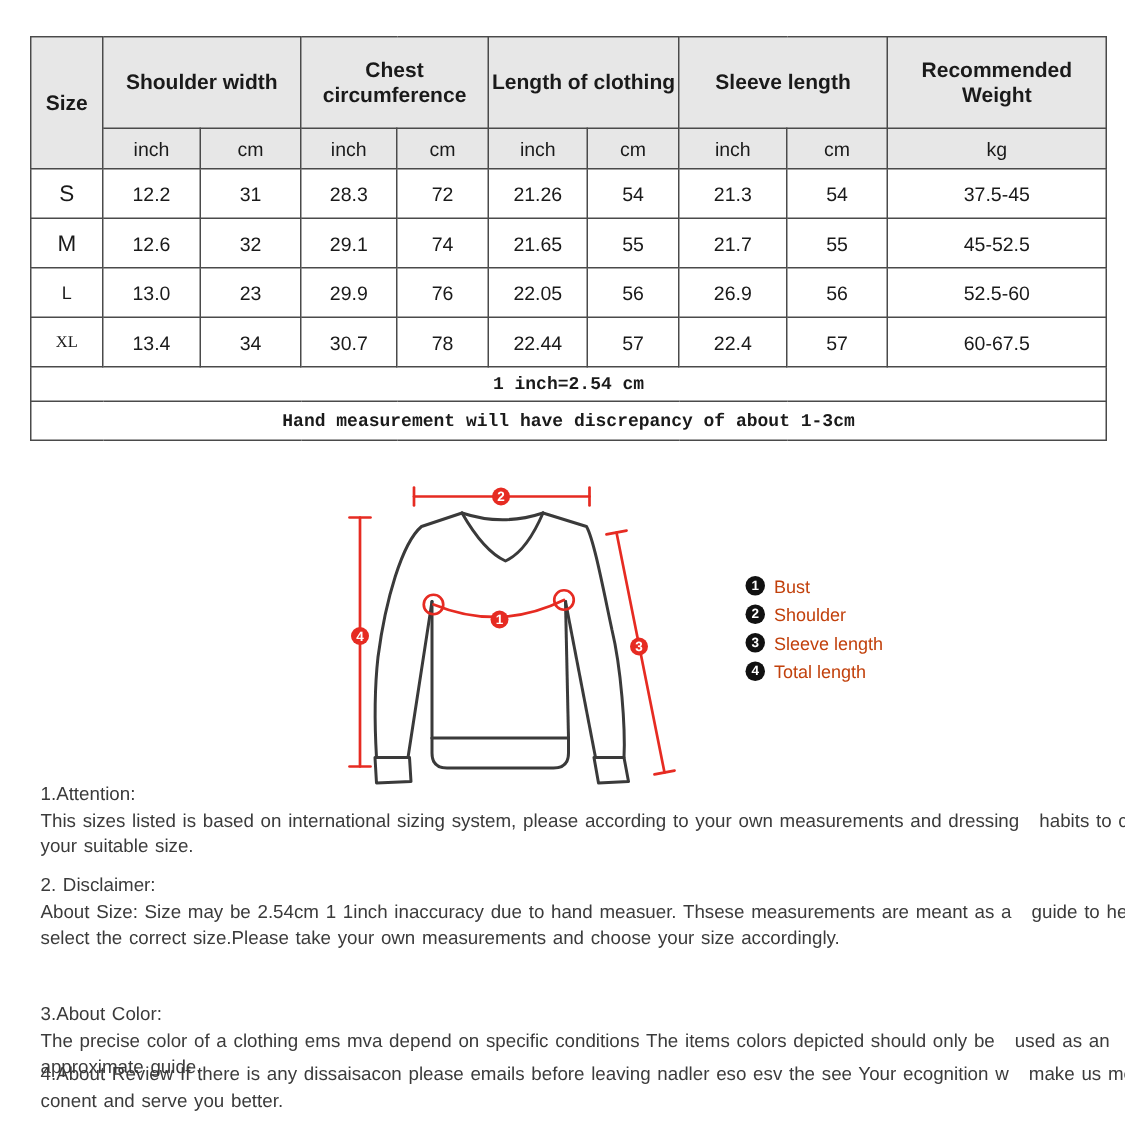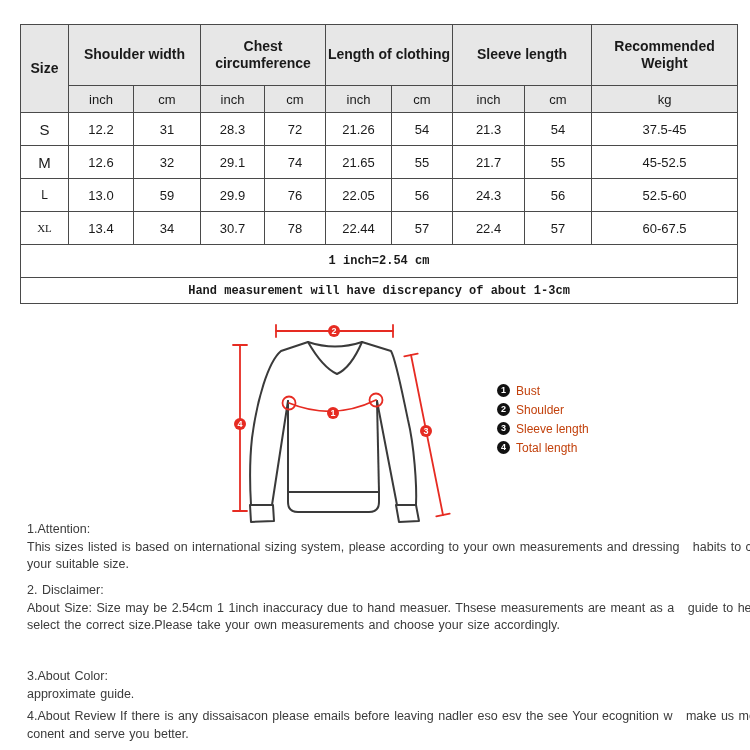--- a/index.html
+++ b/index.html
@@ -25,21 +25,21 @@
   .size-table thead tr.unit-row th{font-size:13px;font-weight:normal;}
   .size-table tbody tr{height:33px;}
   .size-table tbody td{font-size:13px;background:#ffffff;}
   .size-table tbody td.size-cell{font-size:15px;}
   .size-table tbody tr:nth-child(3) td.size-cell{font-size:12px;}
   .size-table tbody tr:nth-child(4) td.size-cell{font-size:11px;font-family:Liberation Serif, serif;}
   .size-table tr.note-row td{
     background:#ffffff;font-family:"Liberation Mono", monospace;
     font-weight:bold;font-size:12px;letter-spacing:0;
   }
-  .size-table tr.note-row.n1{height:33px;padding-left:8px;}
+  .size-table tr.note-row.n1{height:23px;padding-left:8px;}
   .size-table tr.note-row.n2{height:26px;}
 
   
   .diagram-svg{position:absolute;left:225px;top:318px;width:235px;height:210px;}
   .legend{position:absolute;left:497px;top:381px;}
   .legend-row{display:flex;align-items:center;height:19px;}
   .legend-dot{
     width:13px;height:13px;border-radius:50%;background:#111111;color:#ffffff;
     font-size:9px;font-weight:bold;line-height:13px;text-align:center;
     flex:0 0 13px;margin-right:6px;
@@ -113,26 +113,26 @@
         <td>74</td>
         <td>21.65</td>
         <td>55</td>
         <td>21.7</td>
         <td>55</td>
         <td>45-52.5</td>
       </tr>
       <tr>
         <td class="size-cell">L</td>
         <td>13.0</td>
-        <td>59</td>
+        <td>23</td>
         <td>29.9</td>
         <td>76</td>
         <td>22.05</td>
         <td>56</td>
-        <td>24.3</td>
+        <td>26.9</td>
         <td>56</td>
         <td>52.5-60</td>
       </tr>
       <tr>
         <td class="size-cell">XL</td>
         <td>13.4</td>
         <td>34</td>
         <td>30.7</td>
         <td>78</td>
         <td>22.44</td>
@@ -221,19 +221,20 @@
       <div class="pline">This sizes listed is based on international sizing system, please according to your own measurements and dressing   habits to choose</div>
       <div class="pline">your suitable size.</div>
     </div>
     <div class="para para2">
       <div class="pline">2. Disclaimer:</div>
       <div class="pline">About Size: Size may be 2.54cm 1 1inch inaccuracy due to hand measuer. Thsese measurements are meant as a   guide to help you</div>
       <div class="pline">select the correct size.Please take your own measurements and choose your size accordingly.</div>
     </div>
     <div class="para para3">
       <div class="pline">3.About Color:</div>
+      <div class="pline">The precise color of a clothing ems mva depend on specific conditions The items colors depicted should only be   used as an</div>
       <div class="pline">approximate guide.</div>
     </div>
     <div class="para para4">
       <div class="pline">4.About Review If there is any dissaisacon please emails before leaving nadler eso esv the see Your ecognition w   make us more</div>
       <div class="pline">conent and serve you better.</div>
     </div>
   </div>
 
 </body></html>

